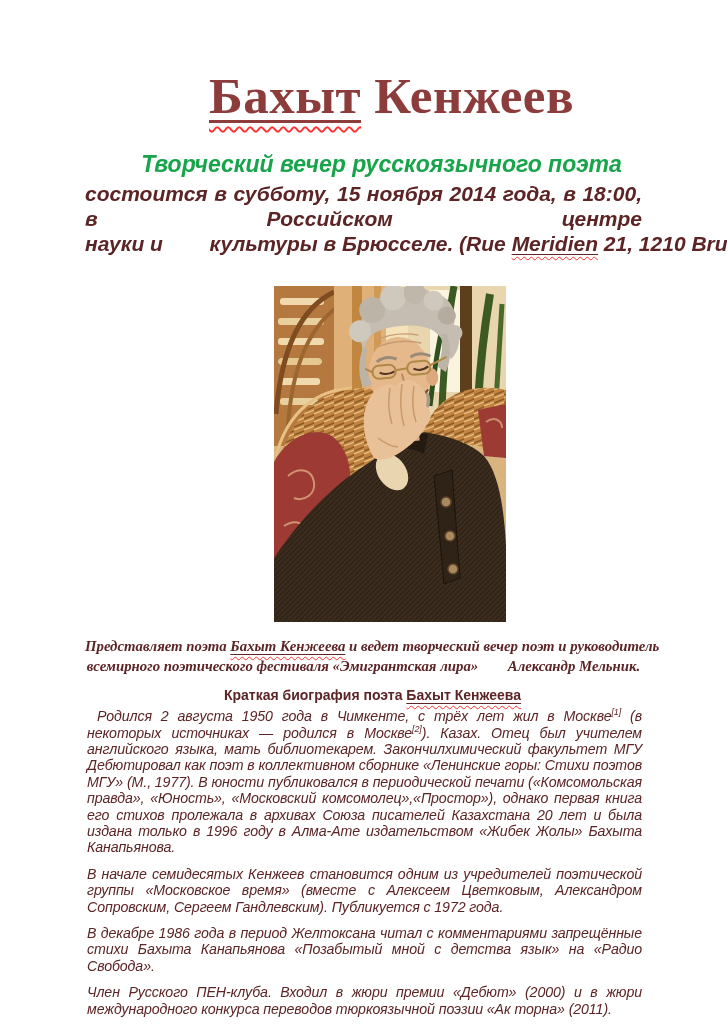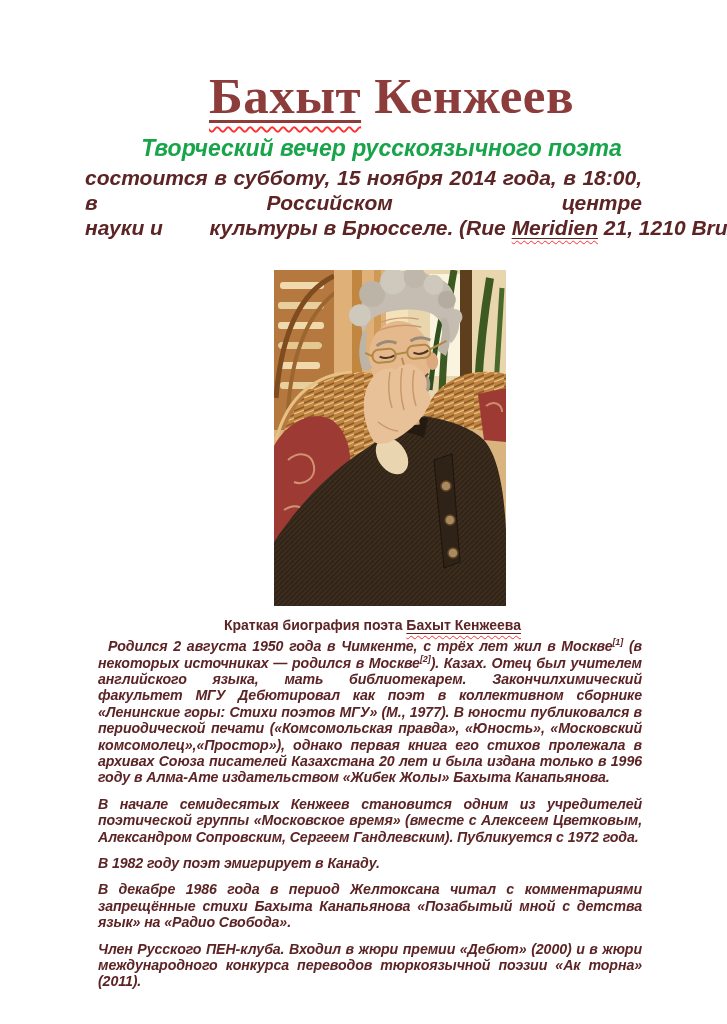--- a/index.html
+++ b/index.html
@@ -37,21 +37,21 @@
   }
   .wavy-title{
     text-decoration-line:underline;
     text-decoration-style:wavy;
     text-decoration-color:#ff2f2f;
     text-decoration-thickness:2px;
     text-underline-offset:13px;
   }
   
   .subtitle{
-    margin-top:10px;
+    margin-top:26px;
     padding-left:36px;
     text-align:center;
     color:#18a44a;
     font-weight:bold;
     font-style:italic;
     font-size:23px;
     line-height:1.15;
     white-space:nowrap;
   }
   
@@ -101,23 +101,23 @@
   .bio-heading{
     margin-top:11px;
     padding-left:18px;
     text-align:center;
     color:#5c2425;
     font-weight:bold;
     font-size:14px;
     white-space:nowrap;
   }
   .body-p{
-    margin:10px 0 0 13px;
-    color:#5c2425;
-    font-weight:bold;
+    margin:10px 0 0 2px;
+    color:#5c2425;
+    font-weight:normal;
     font-style:italic;
     font-size:14.2px;
     line-height:16.4px;
     letter-spacing:-.1px;
     text-align:justify;
   }
   .body-p.first{margin-top:5px;text-indent:10px;}
   sup{font-size:9px;line-height:0;vertical-align:super;font-style:italic;}
 </style>
 </head>
@@ -253,24 +253,27 @@
         <g>
           <path d="M100,172 C87,150 87,124 97,110 C103,100 114,96 122,100 C128,92 140,92 146,100 C152,104 154,112 152,120 C158,124 158,134 152,140 C146,152 132,164 118,171 C112,174 105,175 100,172 Z" fill="#e9c198"></path>
           <path d="M116,102 C114,114 114,126 118,138" stroke="#c9996c" stroke-width="1.5" fill="none"></path>
           <path d="M128,98 C126,112 126,126 130,140" stroke="#c9996c" stroke-width="1.5" fill="none"></path>
           <path d="M140,100 C138,112 138,124 142,136" stroke="#c9996c" stroke-width="1.5" fill="none"></path>
           <path d="M104,152 Q114,160 124,161" stroke="#c9996c" stroke-width="1.5" fill="none"></path>
         </g>
       </svg>
     </div>
 
+    <div class="presenter">
+      <div class="presenter-line1"><span>Представляет поэта </span><span class="u-sm"><span class="wavy-sm">Бахыт Кенжеева</span></span><span> и ведет творческий вечер поэт и руководитель</span></div>
+      <div class="presenter-line2">всемирного поэтического фестиваля «Эмигрантская лира»        Александр Мельник.</div>
+    </div>
 
     <div class="bio-heading"><span>Краткая биография поэта </span><span class="u-sm"><span class="wavy-sm">Бахыт Кенжеева</span></span></div>
 
     <p class="body-p first"><span>Родился 2 августа 1950 года в Чимкенте, с трёх лет жил в Москве</span><sup>[1]</sup><span> (в некоторых источниках — родился в Москве</span><sup>[2]</sup><span>). Казах. Отец был учителем английского языка, мать библиотекарем. Закончилхимический факультет МГУ Дебютировал как поэт в коллективном сборнике «Ленинские горы: Стихи поэтов МГУ» (М., 1977). В юности публиковался в периодической печати («Комсомольская правда», «Юность», «Московский комсомолец»,«Простор»), однако первая книга его стихов пролежала в архивах Союза писателей Казахстана 20 лет и была издана только в 1996 году в Алма-Ате издательством «Жибек Жолы» Бахыта Канапьянова.</span></p>
 
     <p class="body-p">В начале семидесятых Кенжеев становится одним из учредителей поэтической группы «Московское время» (вместе с Алексеем Цветковым, Александром Сопровским, Сергеем Гандлевским). Публикуется с 1972 года.</p>
-    <p class="body-p">В 1982 году поэт эмигрирует в Канаду.</p>
     <p class="body-p">В декабре 1986 года в период Желтоксана читал с комментариями запрещённые стихи Бахыта Канапьянова «Позабытый мной с детства язык» на «Радио Свобода».</p>
     <p class="body-p">Член Русского ПЕН-клуба. Входил в жюри премии «Дебют» (2000) и в жюри международного конкурса переводов тюркоязычной поэзии «Ак торна» (2011).</p>
 
   </div>
 </div>
 
 </body></html>

